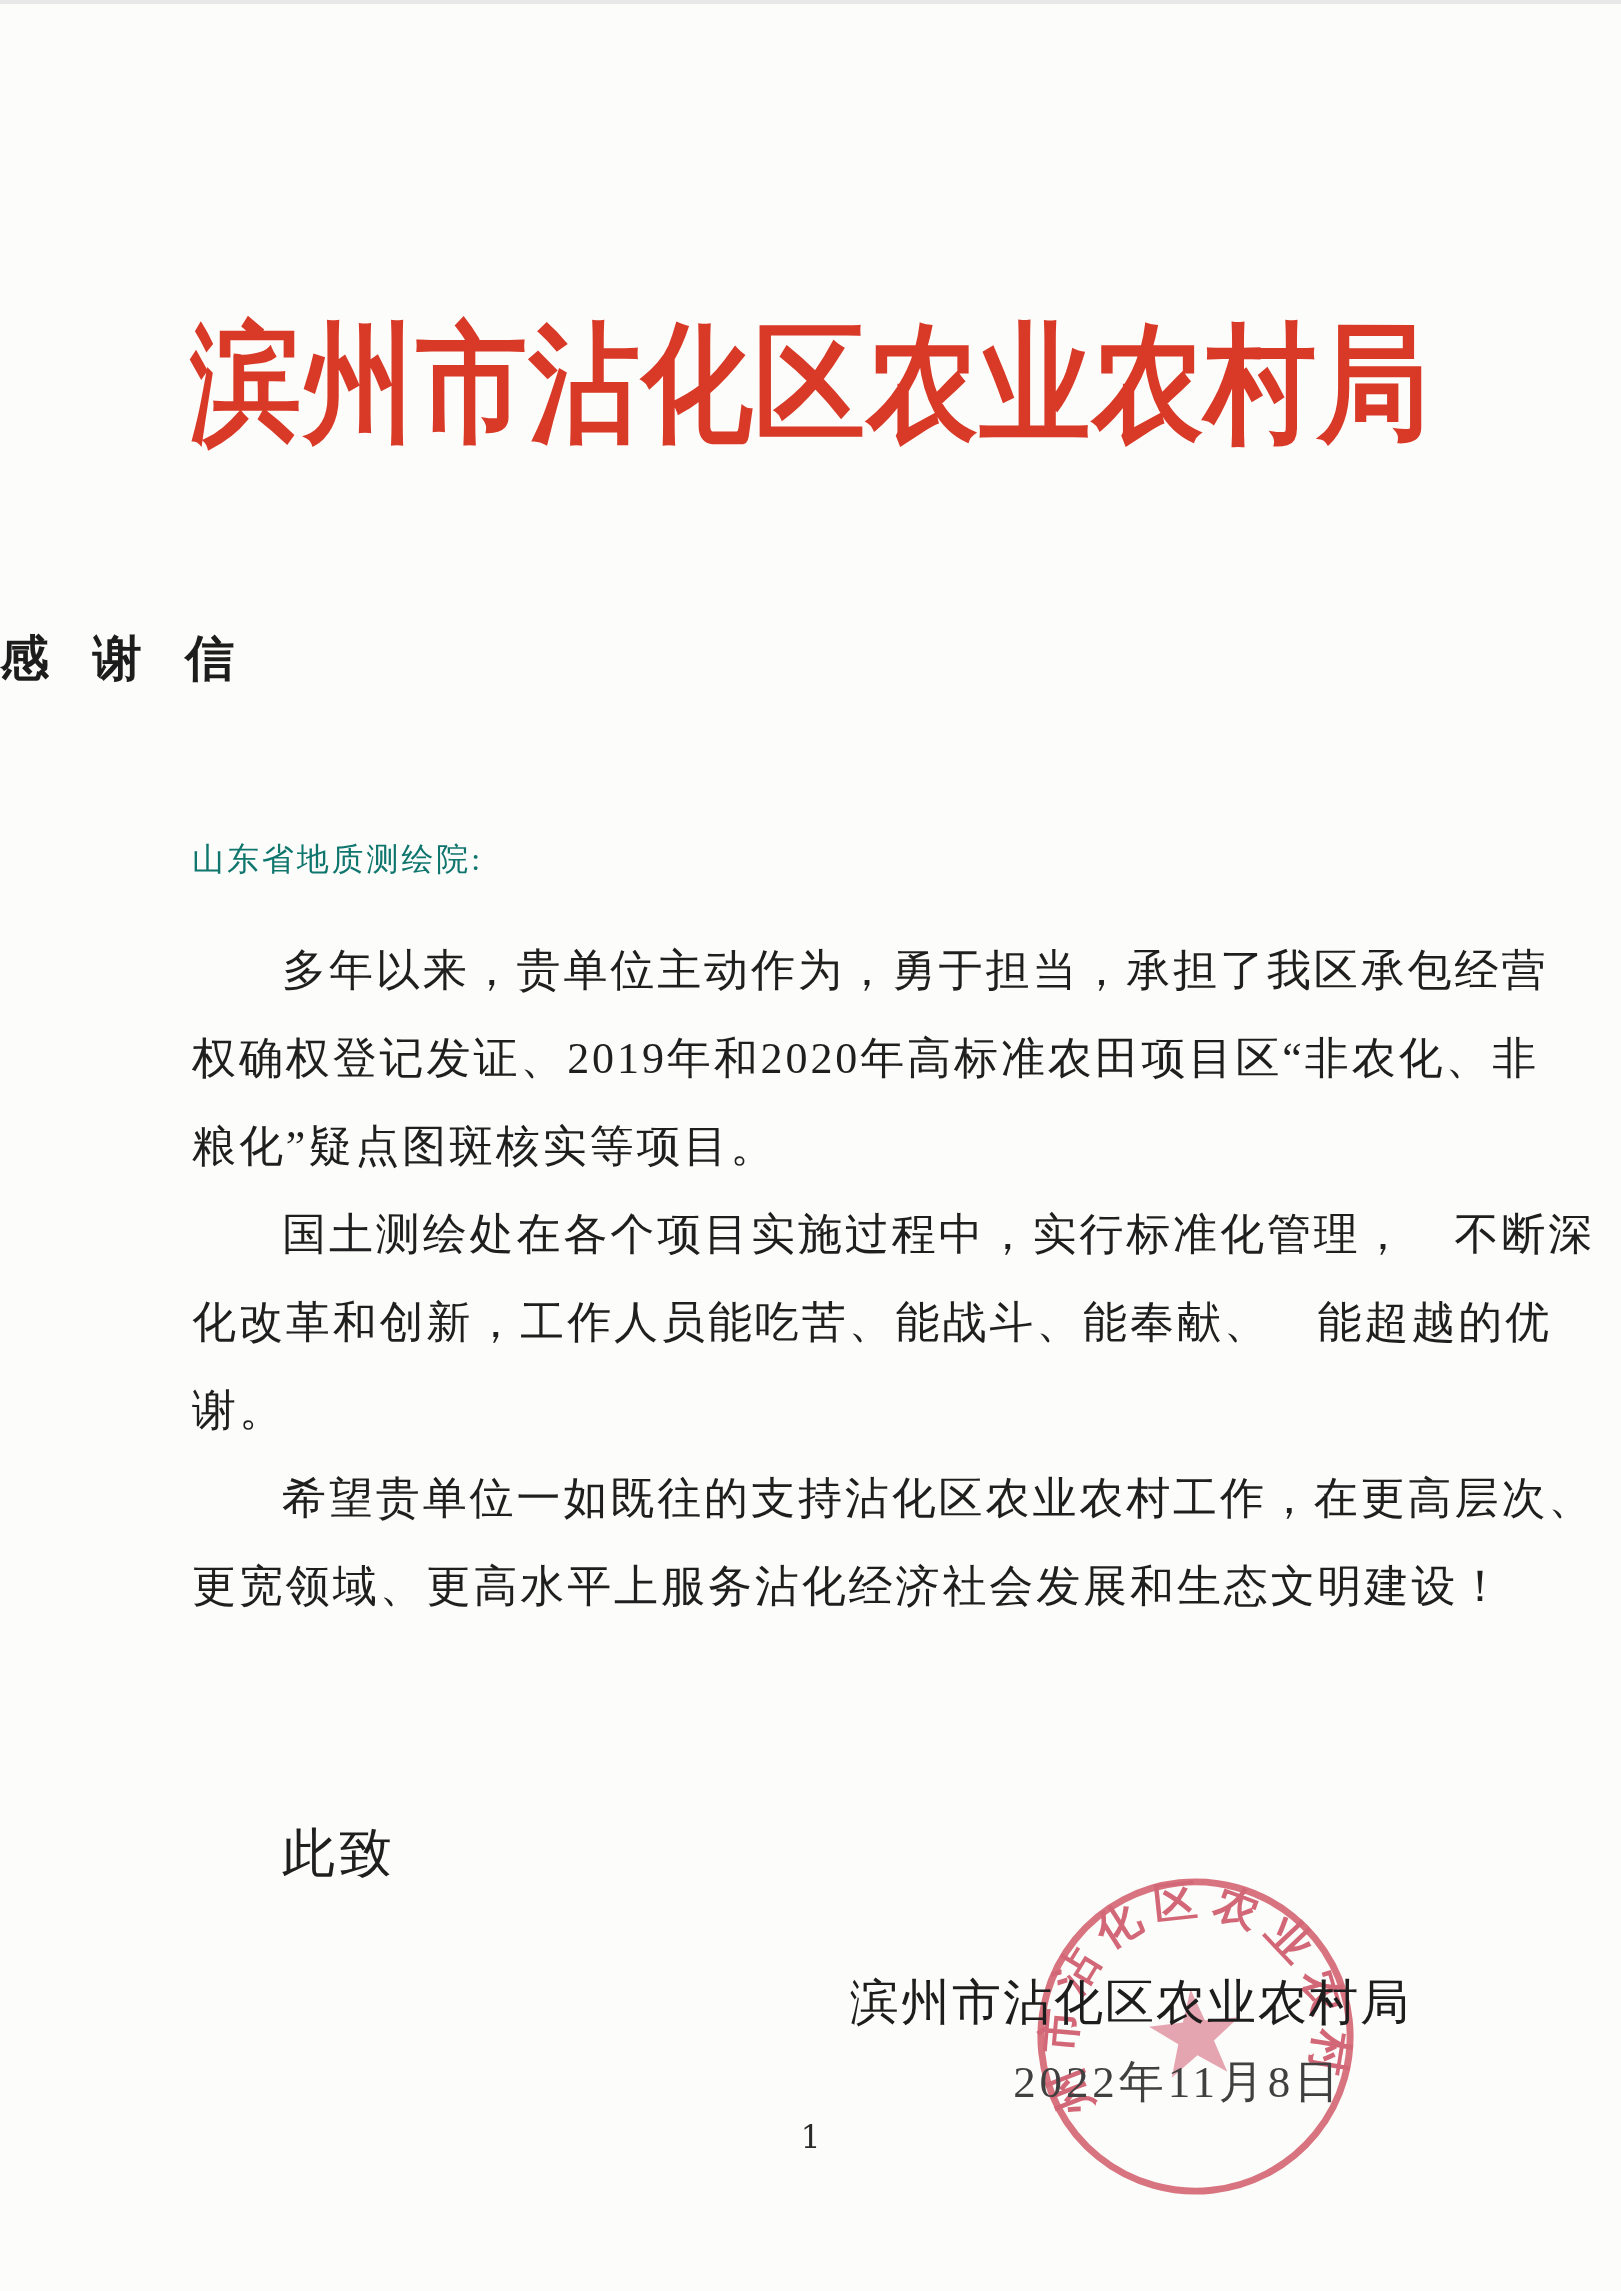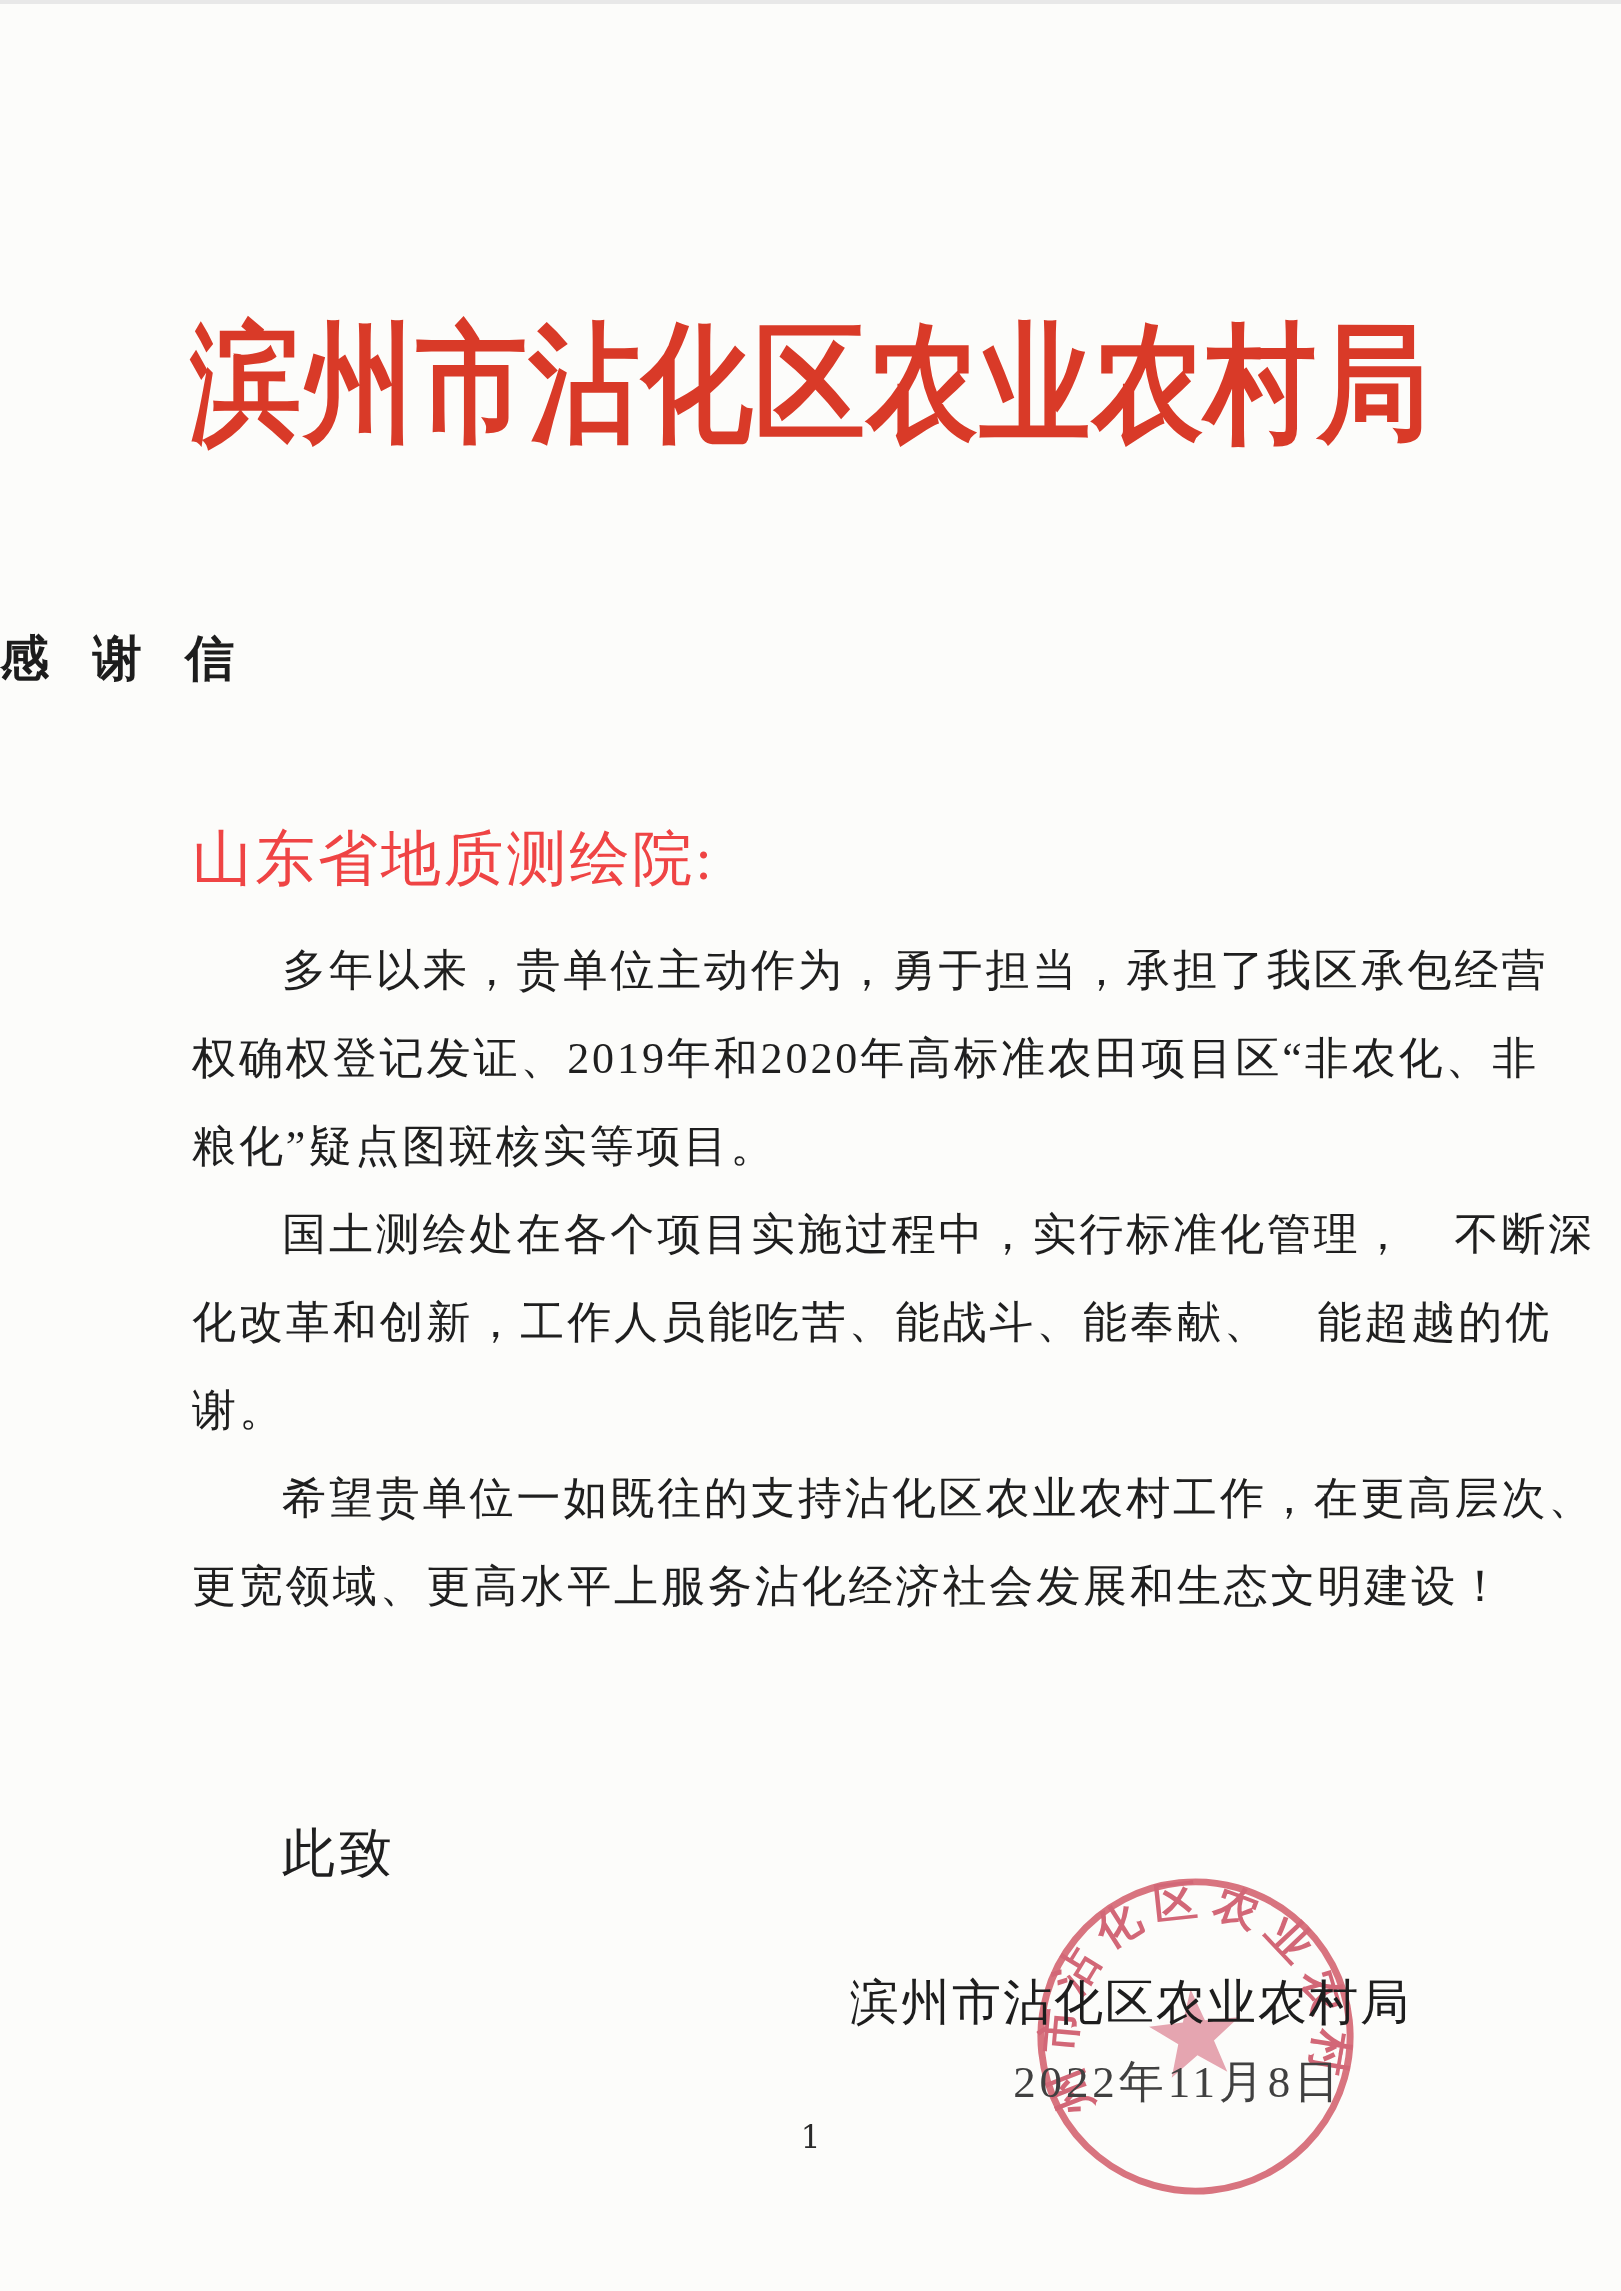--- a/index.html
+++ b/index.html
@@ -24,22 +24,22 @@
   }
   .letter-title{
     position:absolute;top:616px;left:0;width:100%;
     text-align:left;
     font-size:49px;line-height:78px;font-weight:bold;
     letter-spacing:15.7px;
     color:#1d1d1d;
   }
   .salutation{
     position:absolute;top:823px;left:192px;
-    font-size:60px;line-height:65px;
-    color:#ef4444;
+    font-size:32px;line-height:65px;
+    color:#0f766e;
     letter-spacing:2.9px;
   }
   .body-block{
     position:absolute;top:923px;left:192px;width:1294px;
   }
   .line{
     font-size:44px;line-height:88px;height:88px;
     letter-spacing:2.9px;
     white-space:nowrap;
     color:#1f1f1f;

